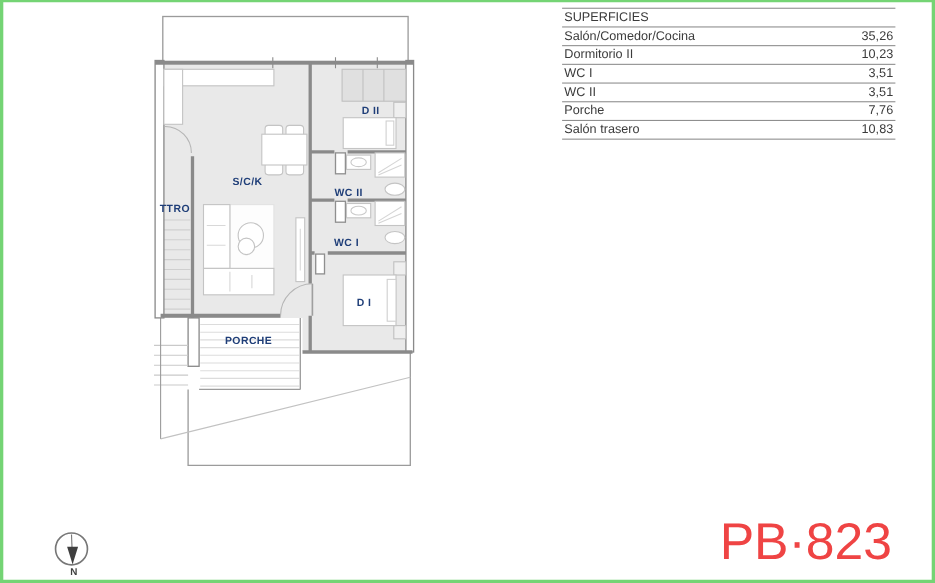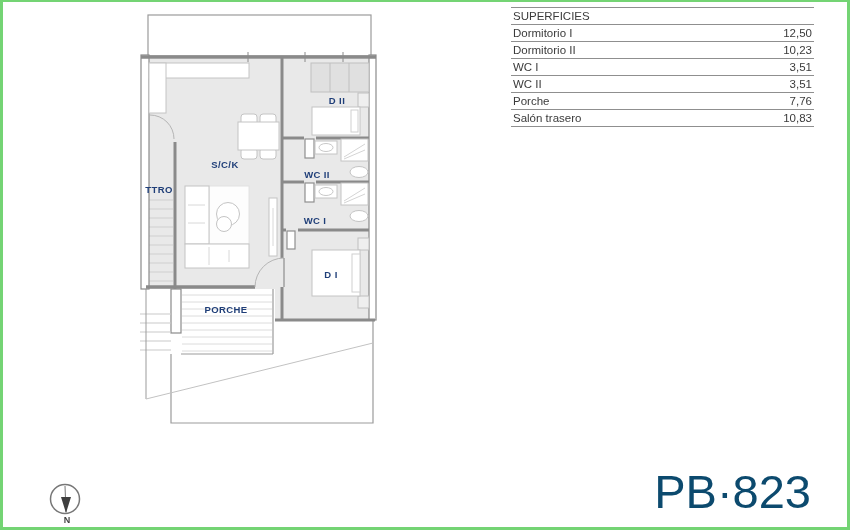--- a/index.html
+++ b/index.html
@@ -20,21 +20,21 @@
     font-size:11.5px;line-height:13px;color:#3b3b3b;
   }
   .sup-table tr{border-bottom:1px solid #8f8f8f;margin-top:24px;}
   .sup-table tr.head{border-top:1px solid #8f8f8f;}
   .sup-table td{padding:2px 2px 1px 2px;}
   .sup-table td.val{text-align:right;}
   .sup-table tr.total{border-bottom:2.5px solid #2e2e2e;font-weight:bold;color:#222;}
   
   .plan-code{
     position:absolute;right:36px;top:462px;
-    font-size:47px;color:#0c4a6e;letter-spacing:0px;
+    font-size:47px;color:#ef4444;letter-spacing:0px;
   }
   
   .plan-svg{position:absolute;left:0;top:0;}
   .room-label{font-family:"Liberation Sans",sans-serif;font-weight:bold;fill:#1f3e78;font-size:9.5px;letter-spacing:.4px;}
   .compass-n{font-family:"Liberation Sans",sans-serif;font-weight:bold;fill:#3f3f3f;font-size:9px;}
 </style>
 </head>
 <body>
 
 <div class="sheet">
@@ -191,22 +191,22 @@
     </g>
   </svg>
 
   <table class="sup-table">
     <tbody>
       <tr class="head">
         <td>SUPERFICIES</td>
         <td class="val"></td>
       </tr>
       <tr>
-        <td>Dormitorio I</td>
-        <td class="val">12,50</td>
+        <td>Salón/Comedor/Cocina</td>
+        <td class="val">35,26</td>
       </tr>
       <tr>
         <td>Dormitorio II</td>
         <td class="val">10,23</td>
       </tr>
       <tr>
         <td>WC I</td>
         <td class="val">3,51</td>
       </tr>
       <tr>

